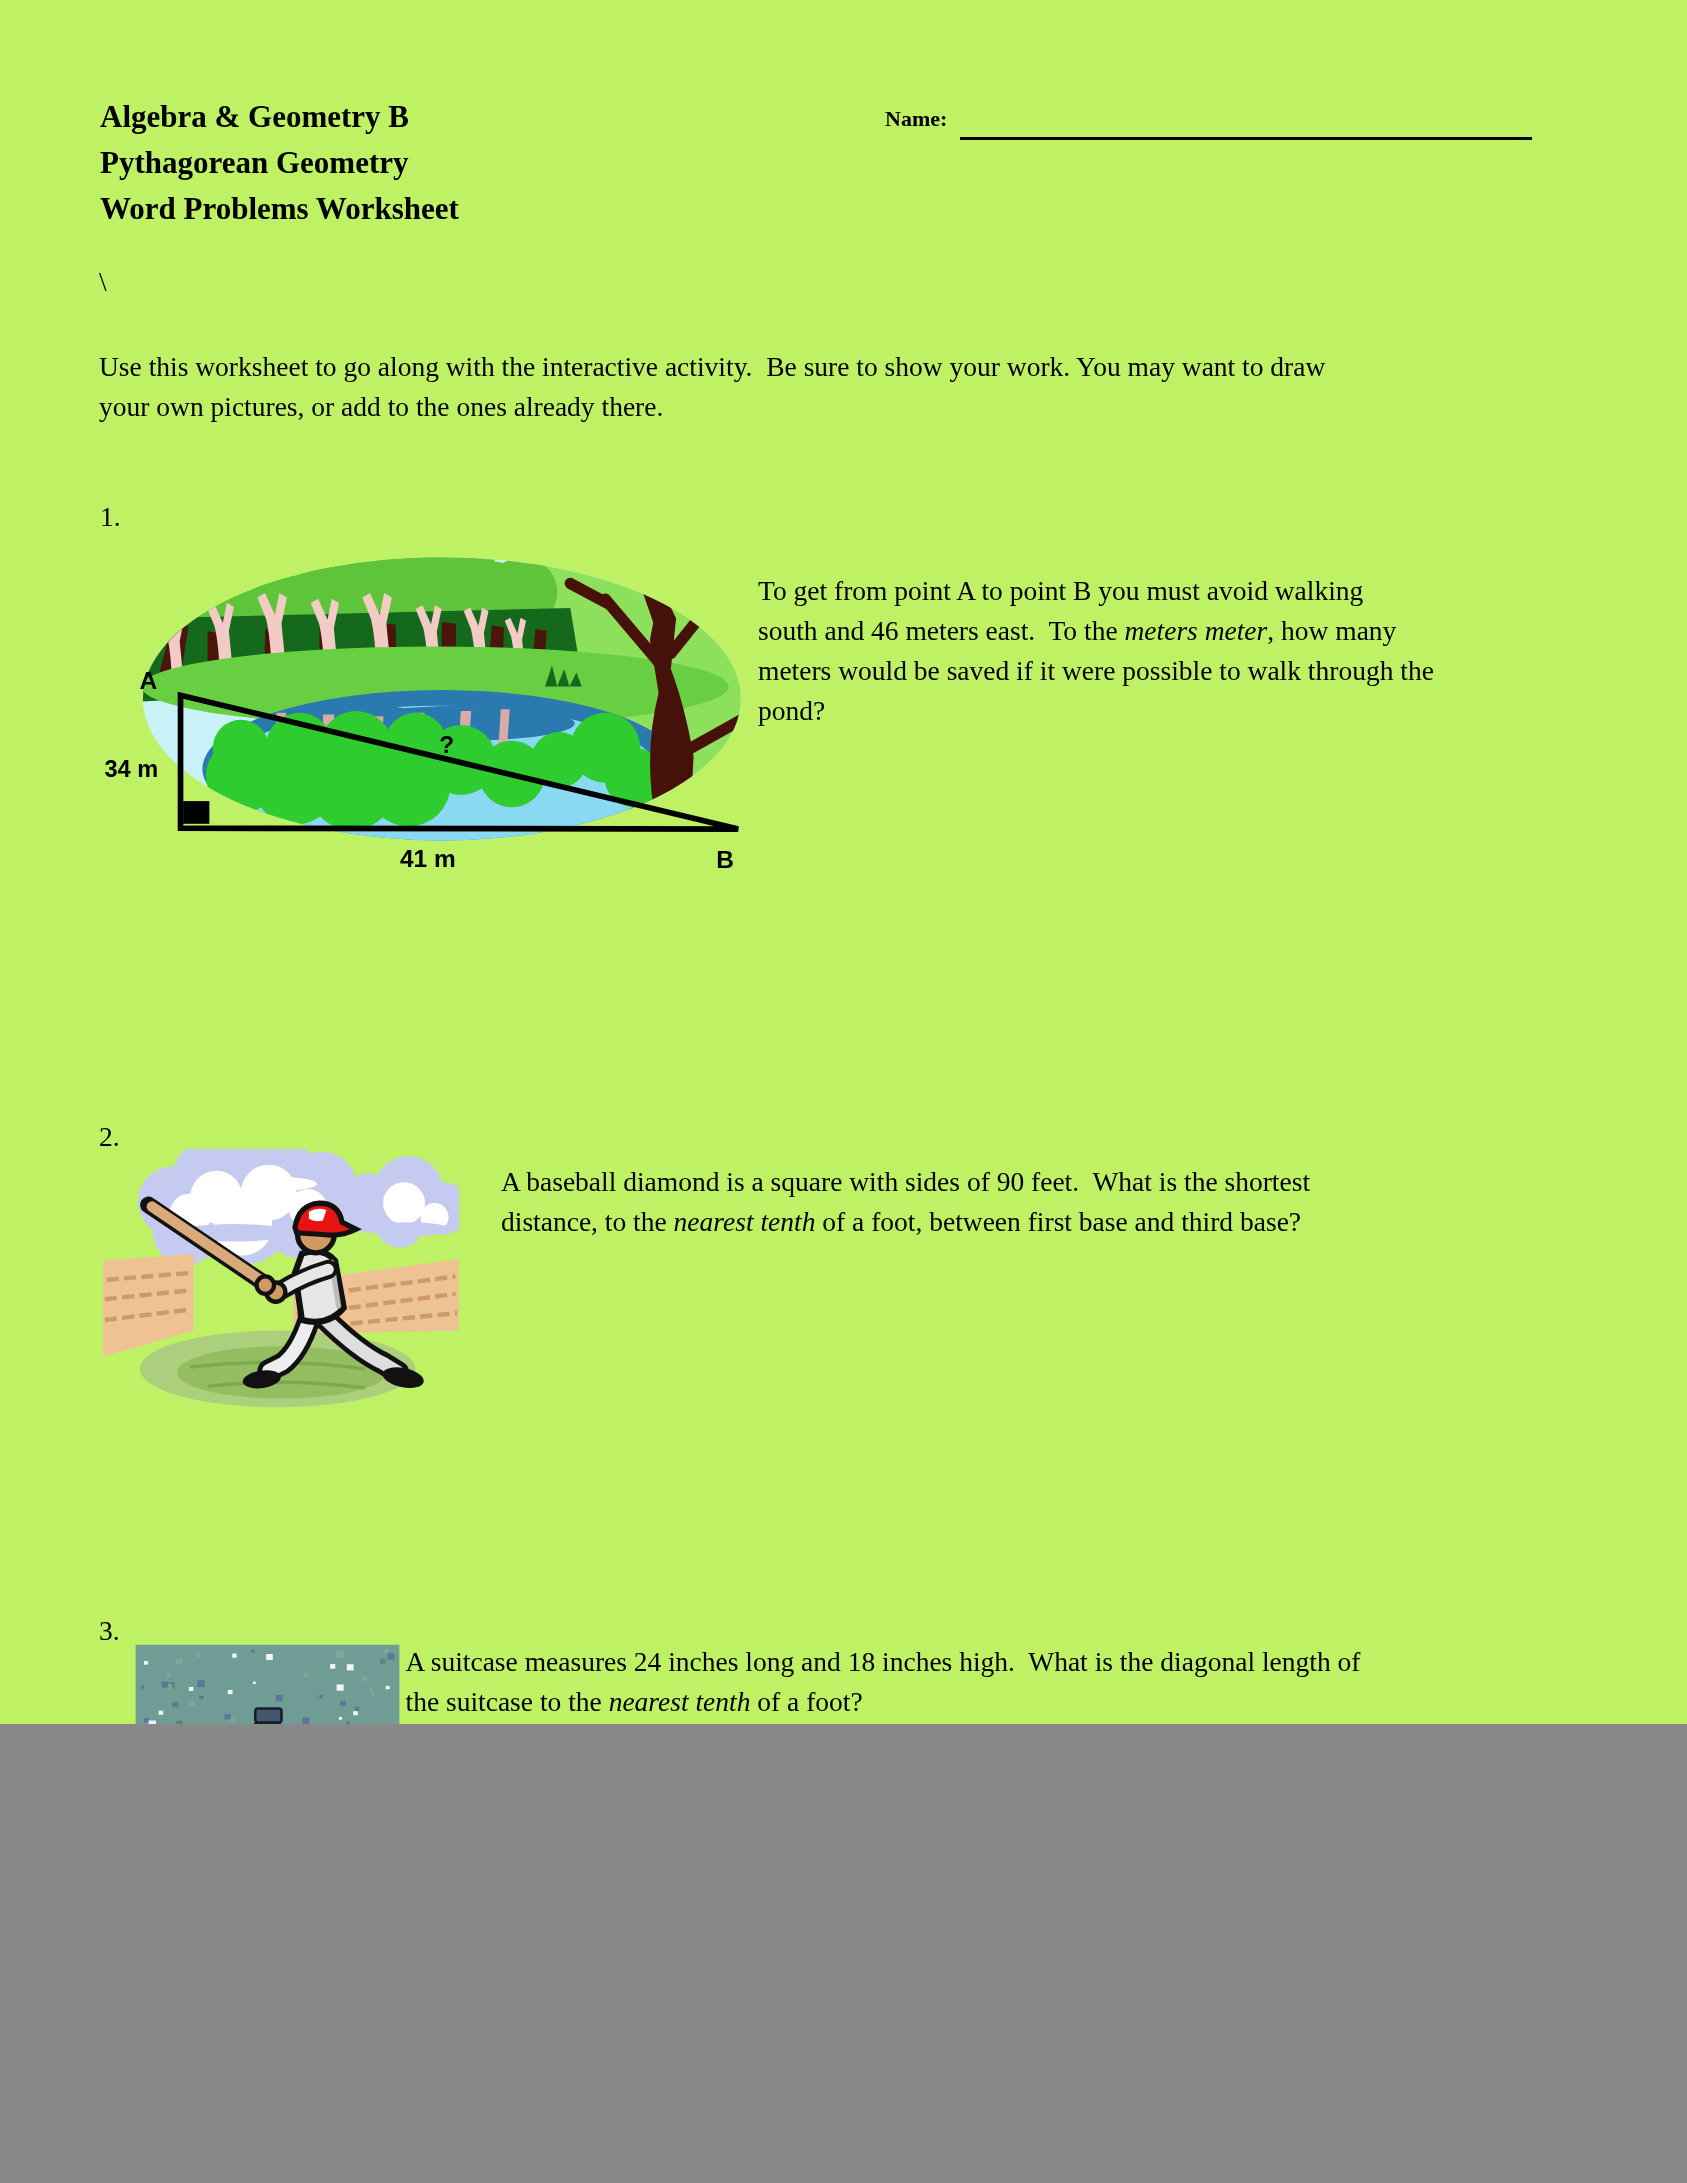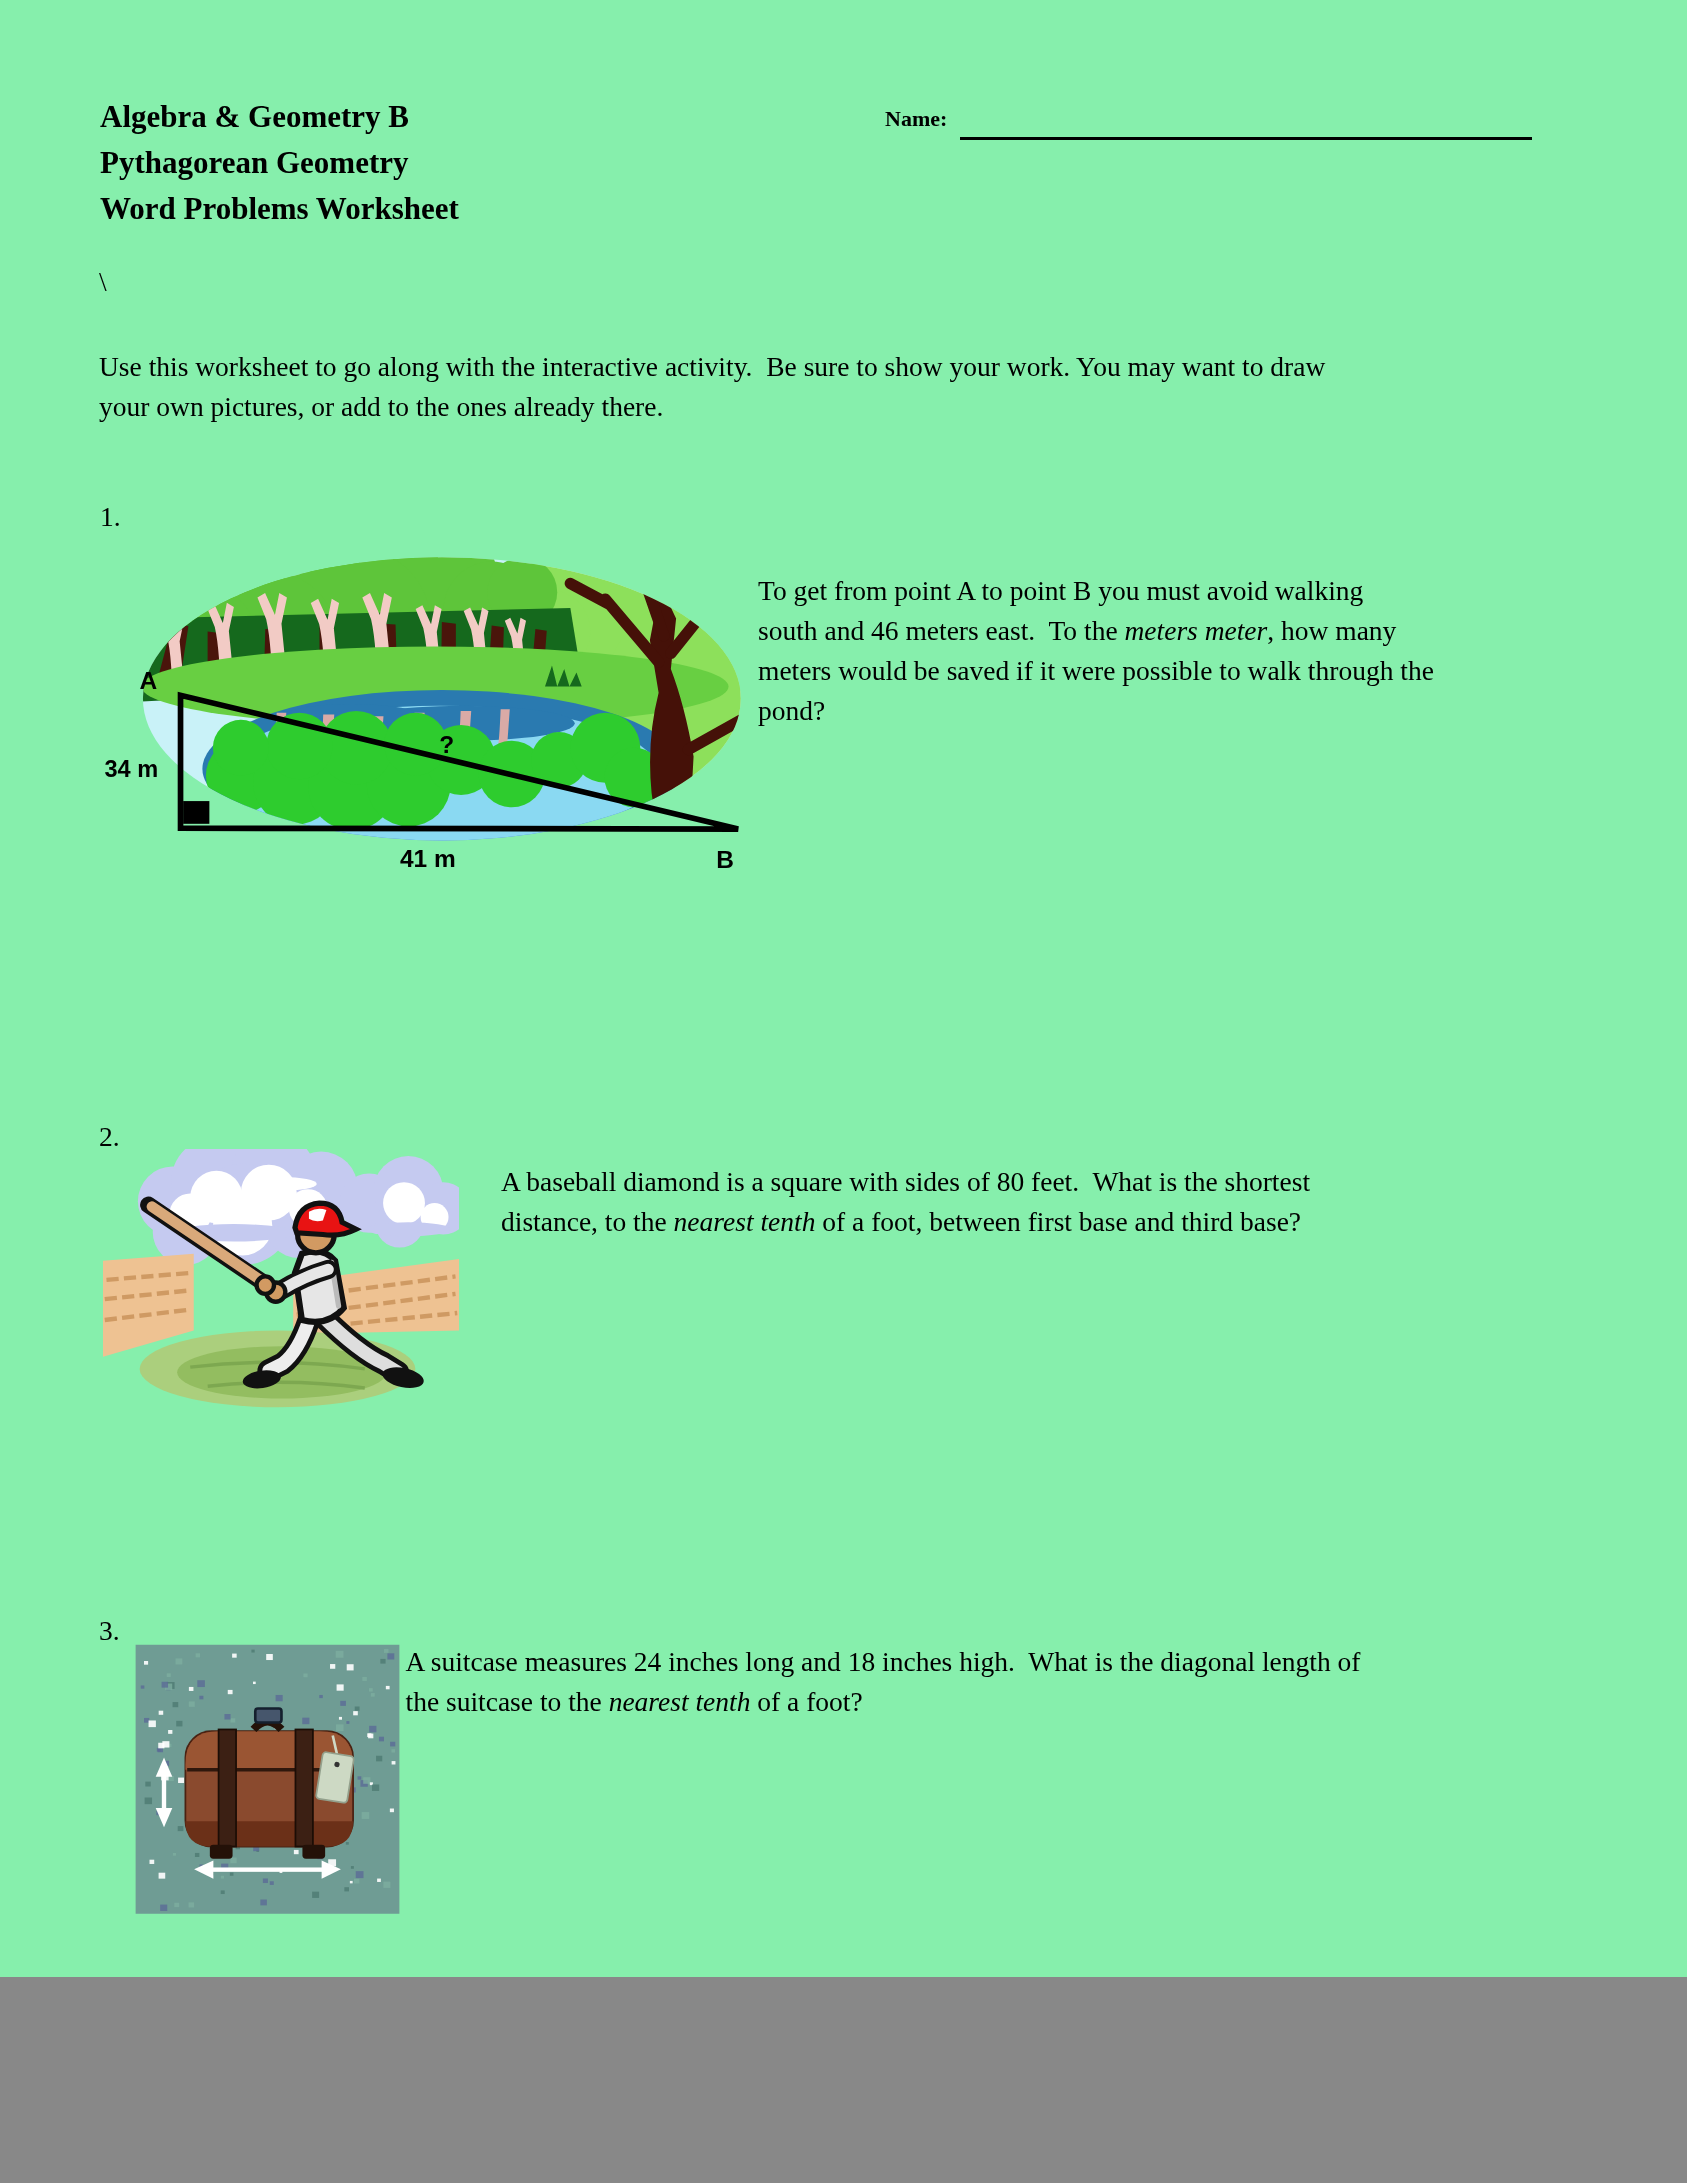--- a/index.html
+++ b/index.html
@@ -1,17 +1,17 @@
 <!DOCTYPE html>
 <html style="font-size:14px"><head>
 <meta charset="utf-8">
 <style>
   html,body{margin:0;padding:0;background:#888;}
   .page{
-    position:relative;width:1687px;height:1977px;background:#86efac;
+    position:relative;width:1687px;height:1724px;background:#bef264;
     font-family:"Liberation Serif",serif;color:#000;overflow:hidden;
   }
   .abs{position:absolute;}
   .hline{font-weight:bold;font-size:31px;line-height:46px;white-space:pre;}
   .name-row{display:flex;align-items:flex-end;font-weight:bold;font-size:22px;line-height:42px;}
   .name-underline{display:inline-block;width:572px;height:35px;border-bottom:3.5px solid #000;margin-left:12.2px;}
   .body-text{font-size:27.5px;line-height:40px;}
   .line{display:block;white-space:pre-wrap;}
   .it{font-style:italic;}
   .num{font-size:27.5px;line-height:31px;}
@@ -212,21 +212,21 @@
       <line x1="180" y1="150" x2="56" y2="66" stroke="#d9a97a" stroke-width="12"></line>
       <circle cx="198" cy="164" r="11" fill="#d29a62" stroke="#111" stroke-width="5"></circle>
       <circle cx="186" cy="156" r="10" fill="#d29a62" stroke="#111" stroke-width="5"></circle>
       <circle cx="244" cy="98" r="21" fill="#d29a62" stroke="#111" stroke-width="6"></circle>
       <path d="M220,90 Q224,64 248,62 Q270,62 274,84 L290,92 Q272,101 252,98 L222,96 Z" fill="#e81313" stroke="#111" stroke-width="6"></path>
       <path d="M236,72 Q246,66 256,70 L252,82 Q242,84 236,80 Z" fill="#ffffff"></path>
     </g>
   </svg>
 
   <div class="abs body-text" style="left:501px;top:1162px;width:1013px;">
-      <span class="line"><span>A baseball diamond is a square with sides of 80 feet.  What is the shortest</span></span>
+      <span class="line"><span>A baseball diamond is a square with sides of 90 feet.  What is the shortest</span></span>
       <span class="line"><span>distance, to the </span><span class="it">nearest tenth</span><span> of a foot, between first base and third base?</span></span>
     </div>
 
   <div class="abs num" style="left:99px;top:1615px;">3.</div>
 
   <div class="abs p3wrap" style="left:133px;top:1642px;">
 
     <svg class="p3img" width="269" height="278" viewBox="0 0 308 318" aria-label="suitcase clipart on speckled background">
       <rect x="3" y="3" width="302" height="308" fill="#6f9c94"></rect>
       <g id="speckles">

